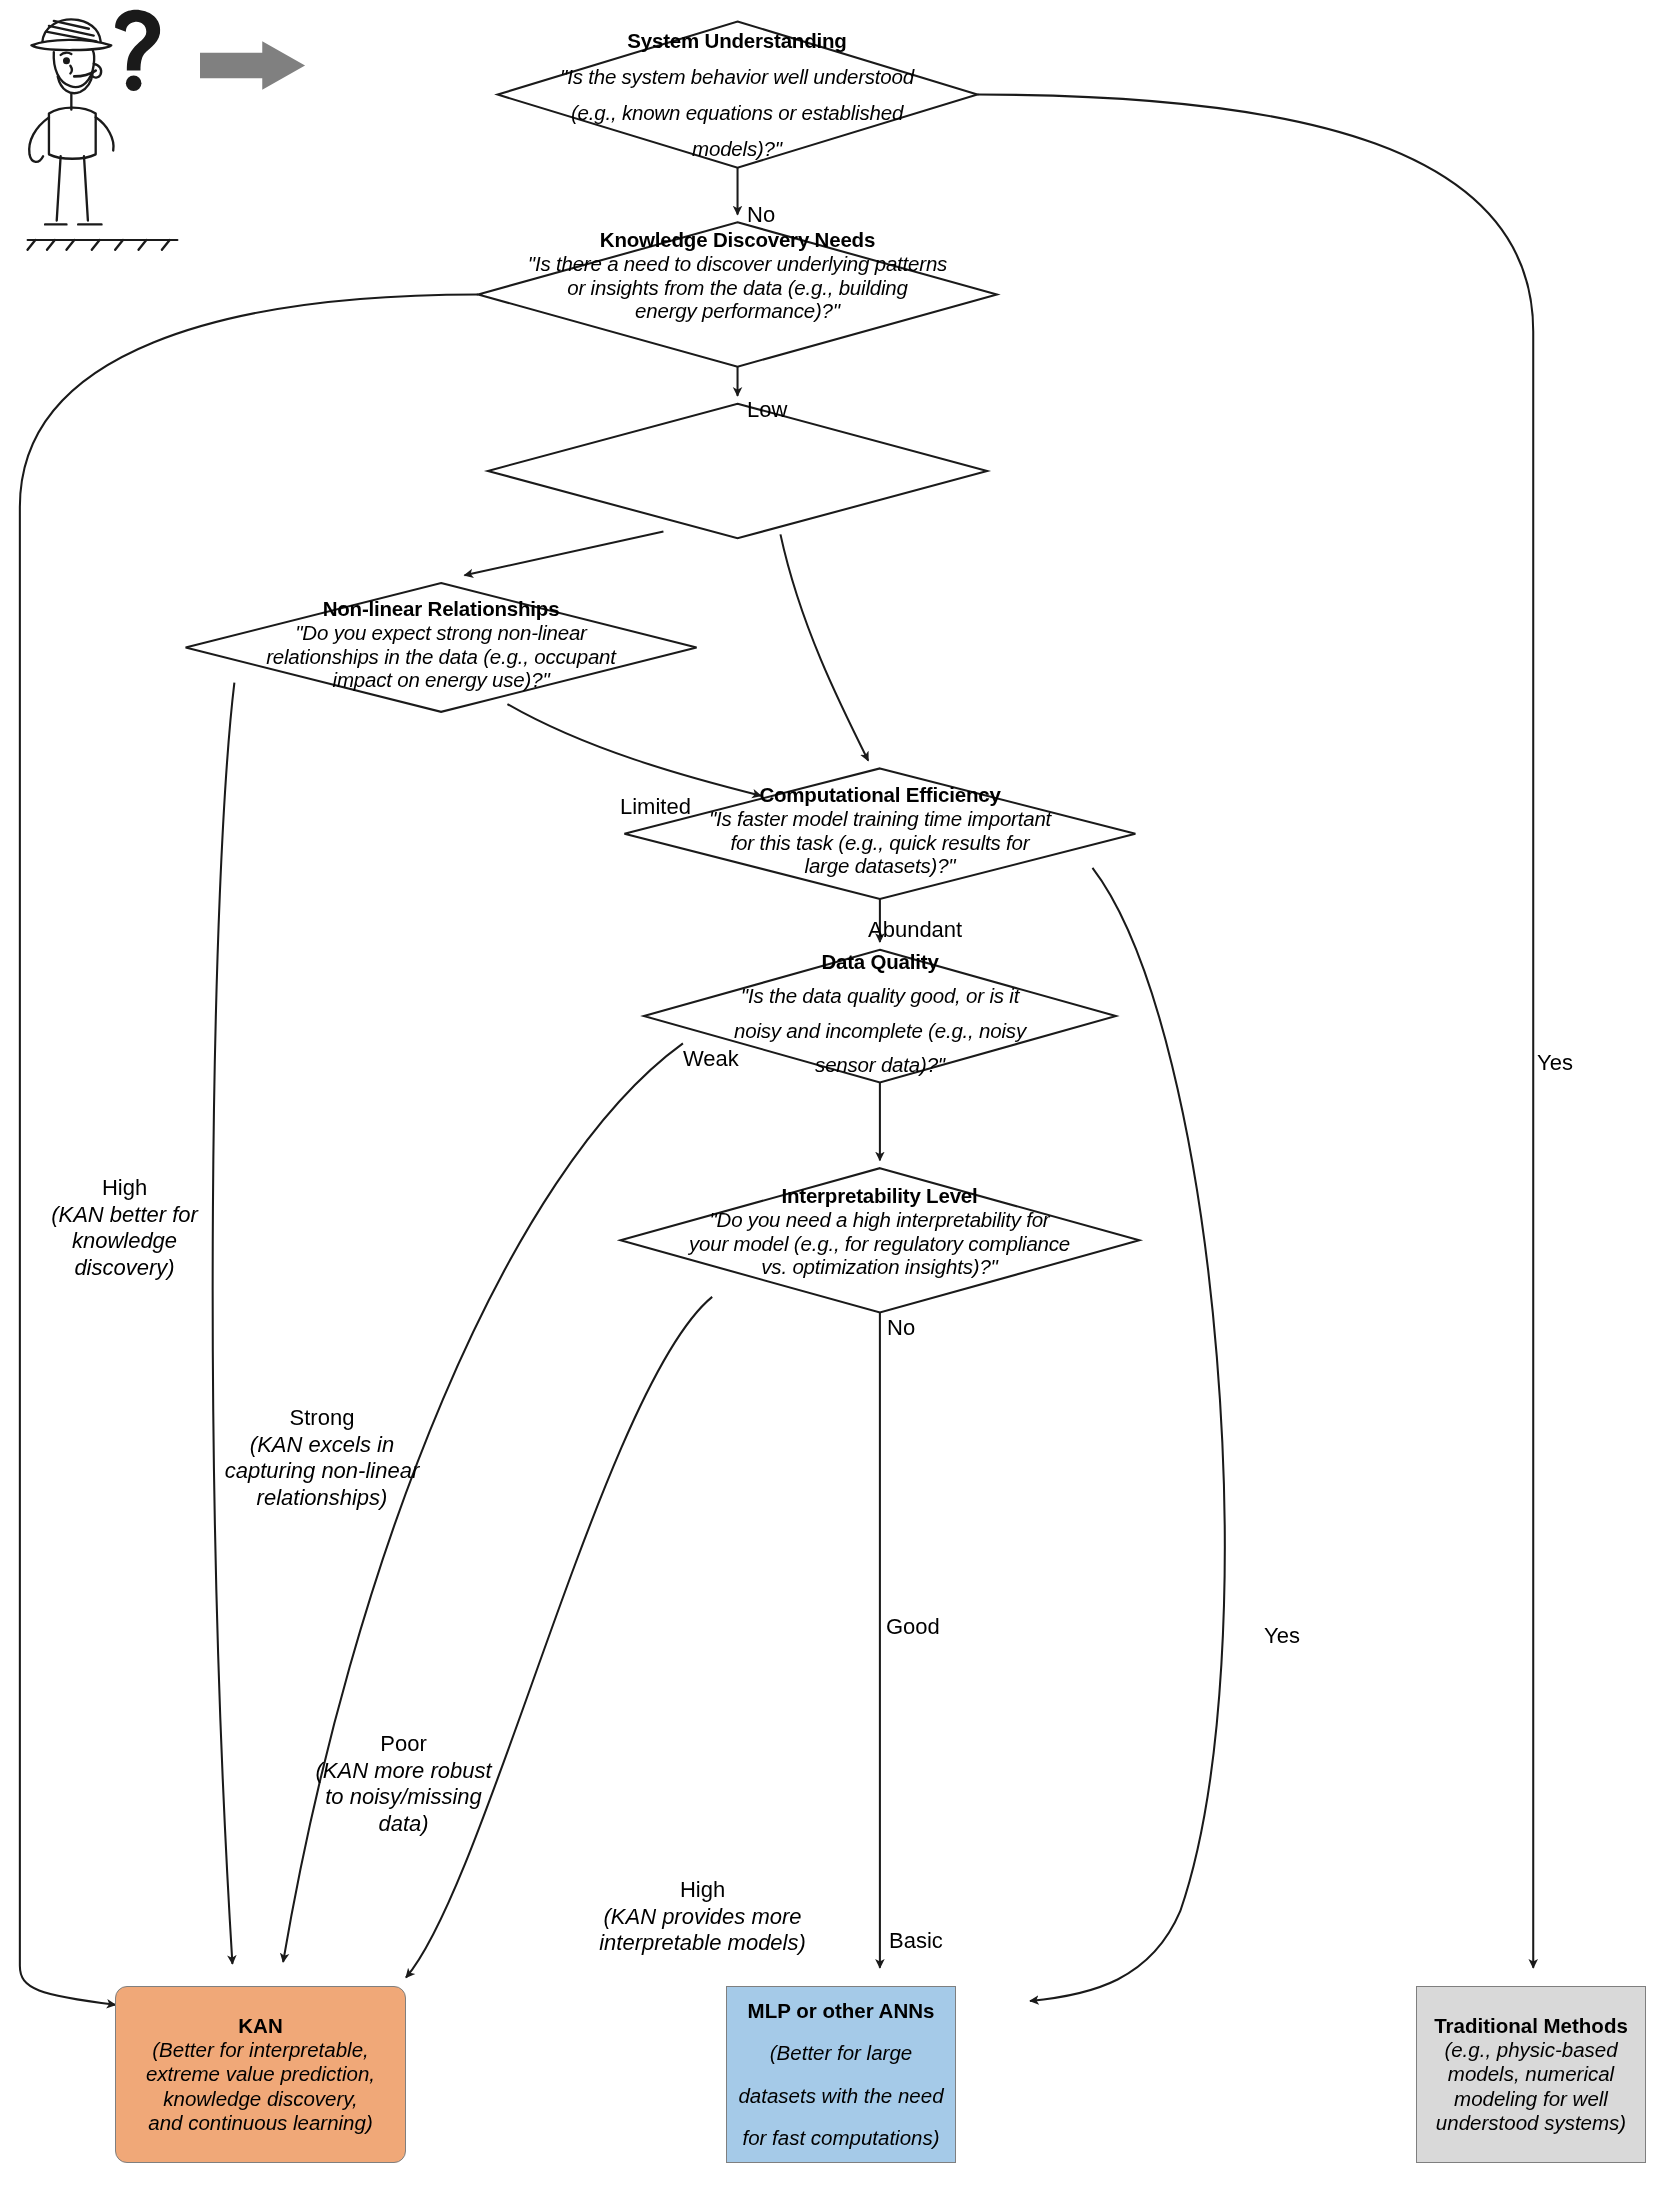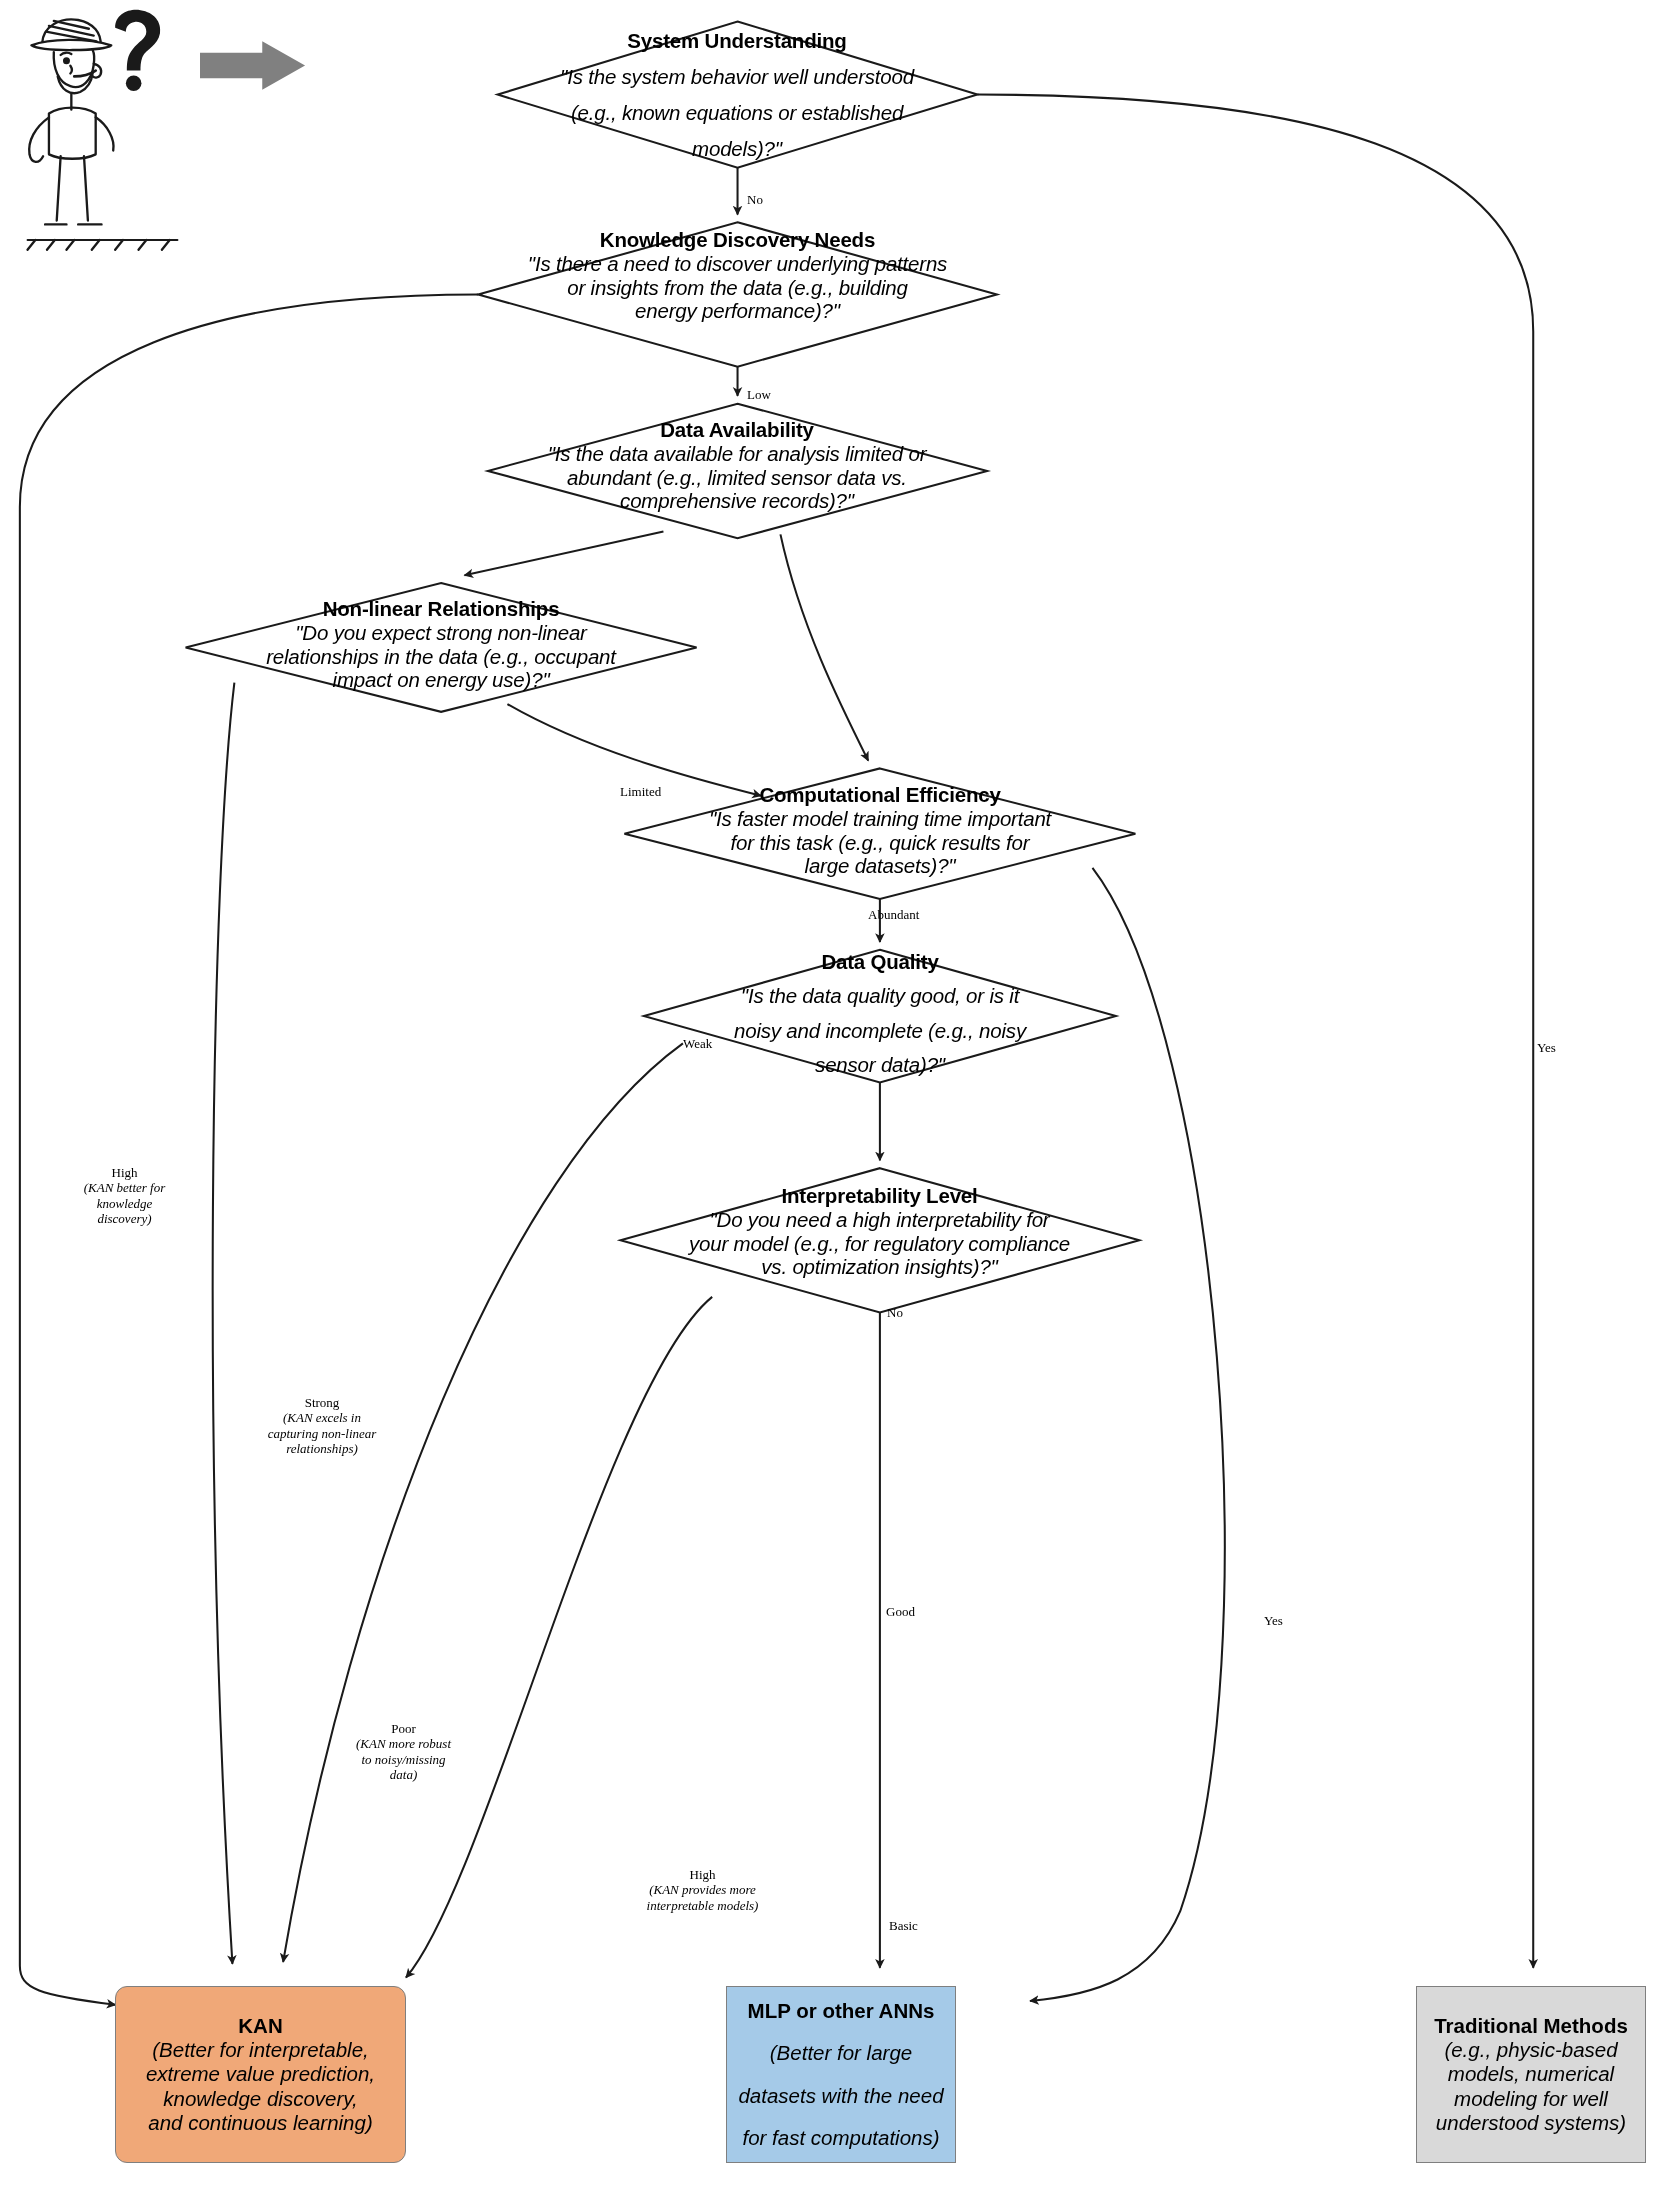--- a/index.html
+++ b/index.html
@@ -15,22 +15,22 @@
   .node .sub{font-style:italic;font-size:20.5px;letter-spacing:-0.2px;}
 
   
   .box{position:absolute;display:flex;flex-direction:column;align-items:center;
        justify-content:center;text-align:center;line-height:1.18;
        border:1px solid #7f7f7f;box-sizing:border-box;}
   .box .ttl{font-weight:bold;font-size:20.5px;}
   .box .sub{font-style:italic;font-size:20.5px;}
 
   
-  .elabel{position:absolute;font-size:13px;text-align:center;line-height:1.2;
-          white-space:pre-line;font-family:Liberation Serif, serif;}
+  .elabel{position:absolute;font-size:22px;text-align:center;line-height:1.2;
+          white-space:pre-line;}
   .elabel .it{font-style:italic;display:block;}
 
   
   .person{position:absolute;left:9.8px;top:7.8px;width:185px;height:244px;}
 </style>
 </head>
 <body>
 
 <div id="stage">
 
@@ -127,26 +127,20 @@
     <div class="sub">models)?"</div>
   </div>
 
   <div class="node" style="left:410px;top:212px;width:655px;height:127px;">
     <div class="ttl">Knowledge Discovery Needs</div>
     <div class="sub">"Is there a need to discover underlying patterns</div>
     <div class="sub">or insights from the data (e.g., building</div>
     <div class="sub">energy performance)?"</div>
   </div>
 
-  <div class="node" style="left:425px;top:402px;width:624px;height:127px;">
-    <div class="ttl">Data Availability</div>
-    <div class="sub">"Is the data available for analysis limited or</div>
-    <div class="sub">abundant (e.g., limited sensor data vs.</div>
-    <div class="sub">comprehensive records)?"</div>
-  </div>
 
   <div class="node" style="left:129px;top:581px;width:624px;height:127px;">
     <div class="ttl">Non-linear Relationships</div>
     <div class="sub">"Do you expect strong non-linear</div>
     <div class="sub">relationships in the data (e.g., occupant</div>
     <div class="sub">impact on energy use)?"</div>
   </div>
 
   <div class="node" style="left:568px;top:767px;width:624px;height:127px;">
     <div class="ttl">Computational Efficiency</div>

